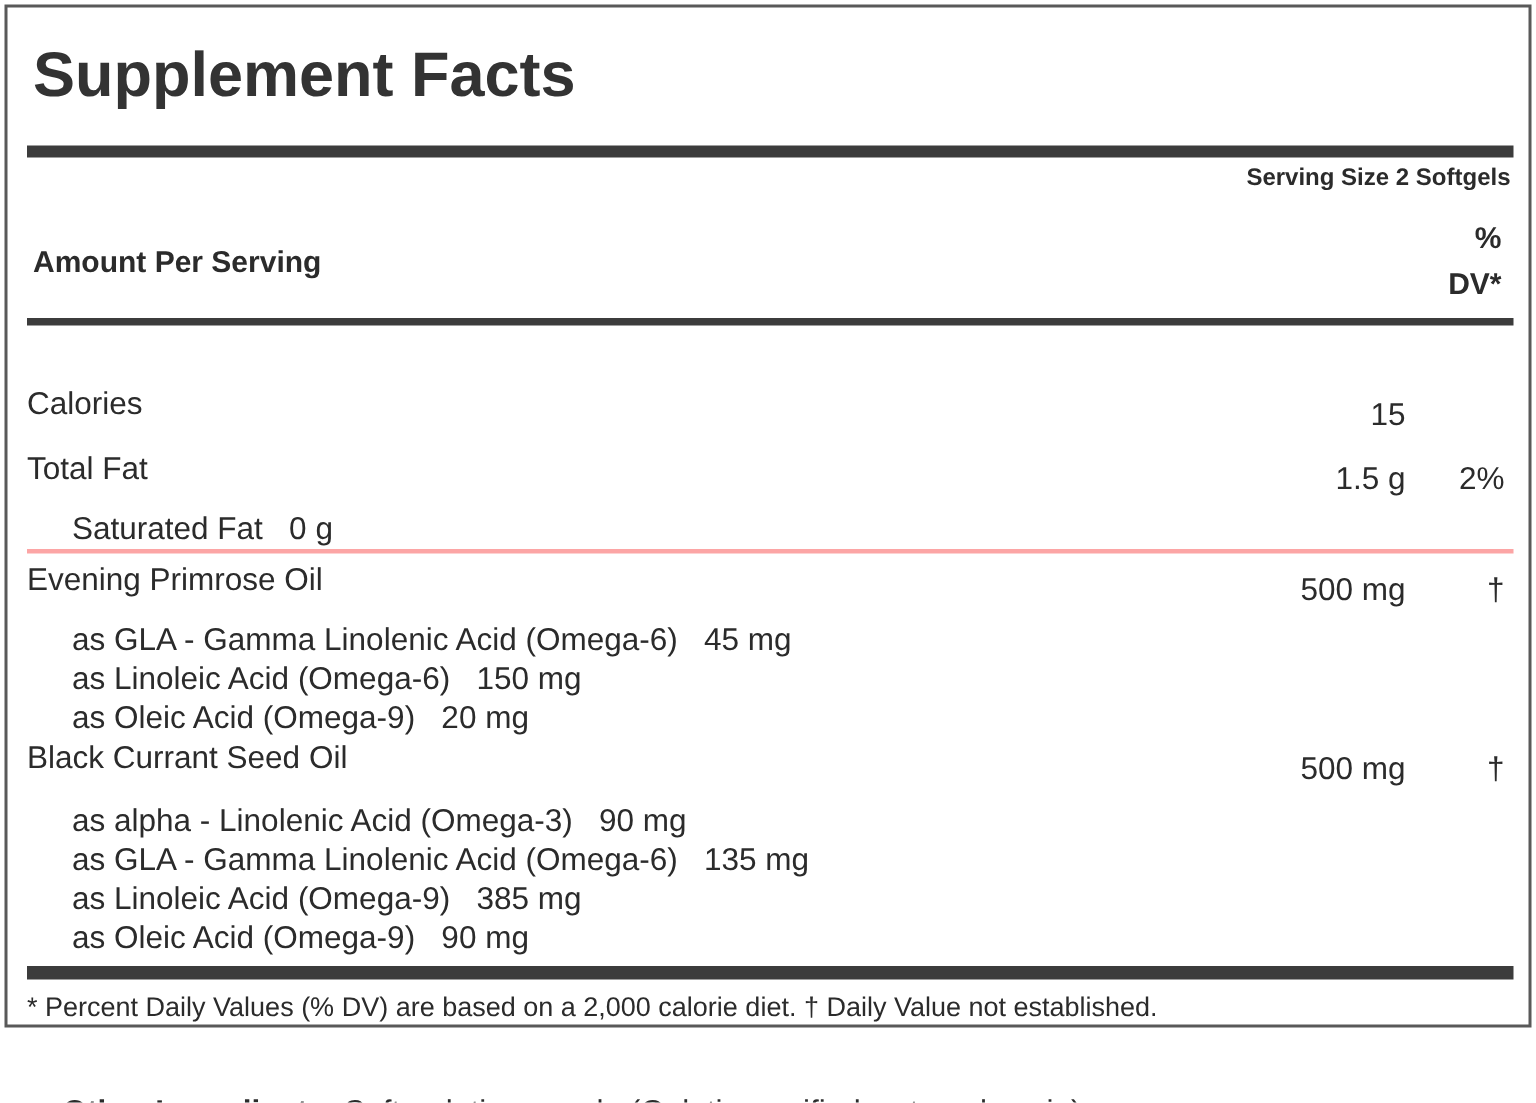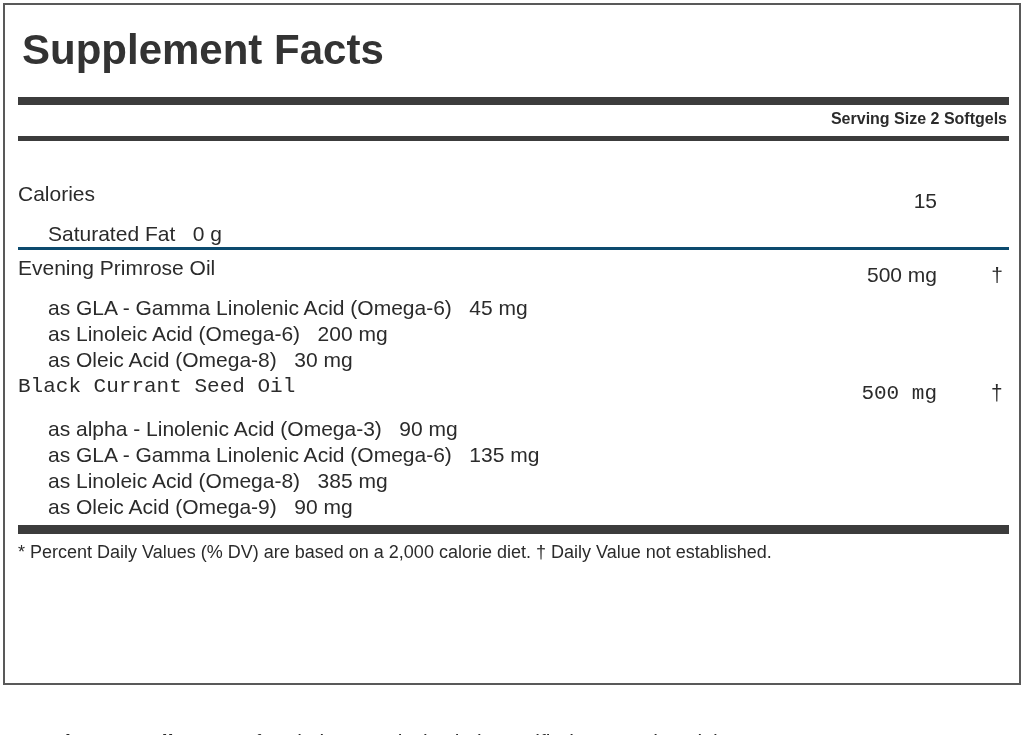--- a/index.html
+++ b/index.html
@@ -83,26 +83,26 @@
     padding-right: 6px;
     white-space: pre;
   }
   .sub { padding-left: 30px; line-height: 26px; align-items: center; }
   .indent { padding-left: 30px; }
   .row-calories { margin-top: 42px; }
   .row-totalfat { margin-top: 21px; }
   .row-satfat {
     margin-top: 18px;
     padding-bottom: 2px;
-    border-bottom: 3px solid #0c4a6e;
+    border-bottom: 3px solid #fca5a5;
     justify-content: flex-end;
   }
   .row-epo { margin-top: 7px; }
   .row-epo-sub1 { margin-top: 16px; }
-  .row-bco { margin-top: 3px; font-family: Liberation Mono, monospace; }
+  .row-bco { margin-top: 3px; }
   .row-bco-sub1 { margin-top: 18px; }
   .footnote {
     font-size: 18px;
     line-height: 22px;
     margin-top: 7px;
     white-space: pre-wrap;
   }
   .other {
     margin: 24px 0 0 30px;
     font-size: 21px;
@@ -114,68 +114,80 @@
 </head>
 <body>
 
 <div class="label">
   <div class="title">Supplement Facts</div>
 
   <div class="bar"></div>
 
   <div class="serving">Serving Size 2 Softgels</div>
 
+  <div class="header-row">
+    <span class="aps">Amount Per Serving</span>
+    <span class="pdv">
+      <span style="display:block">%</span>
+      <span style="display:block">DV*</span>
+    </span>
+  </div>
 
   <div class="rule-med"></div>
 
   <div class="rows">
 
     <div class="row row-calories">
       <span class="name">Calories</span>
       <span class="amt">15</span>
       <span class="dv"></span>
     </div>
 
+    <div class="row row-totalfat">
+      <span class="name">Total Fat</span>
+      <span class="amt">1.5 g</span>
+      <span class="dv">2%</span>
+    </div>
 
     <div class="row row-satfat">
       <span class="name indent">Saturated Fat   0 g</span>
       <span class="amt"></span>
       <span class="dv"></span>
     </div>
 
     <div class="row row-epo">
       <span class="name">Evening Primrose Oil</span>
       <span class="amt">500 mg</span>
       <span class="dv">†</span>
     </div>
 
     <div class="row sub row-epo-sub1">
       <span class="name">as GLA - Gamma Linolenic Acid (Omega-6)   45 mg</span>
     </div>
     <div class="row sub">
-      <span class="name">as Linoleic Acid (Omega-6)   200 mg</span>
-    </div>
-    <div class="row sub">
-      <span class="name">as Oleic Acid (Omega-8)   30 mg</span>
+      <span class="name">as Linoleic Acid (Omega-6)   150 mg</span>
+    </div>
+    <div class="row sub">
+      <span class="name">as Oleic Acid (Omega-9)   20 mg</span>
     </div>
 
     <div class="row row-bco">
       <span class="name">Black Currant Seed Oil</span>
       <span class="amt">500 mg</span>
       <span class="dv">†</span>
     </div>
 
     <div class="row sub row-bco-sub1">
       <span class="name">as alpha - Linolenic Acid (Omega-3)   90 mg</span>
     </div>
     <div class="row sub">
       <span class="name">as GLA - Gamma Linolenic Acid (Omega-6)   135 mg</span>
     </div>
     <div class="row sub">
-      <span class="name">as Linoleic Acid (Omega-8)   385 mg</span>
+      <span class="name">as Linoleic Acid (Omega-9)   385 mg</span>
     </div>
     <div class="row sub">
       <span class="name">as Oleic Acid (Omega-9)   90 mg</span>
     </div>
 
   </div>
 
   <div class="bar-bottom"></div>
 
   <div class="footnote">* Percent Daily Values (% DV) are based on a 2,000 calorie diet. † Daily Value not established.</div>

